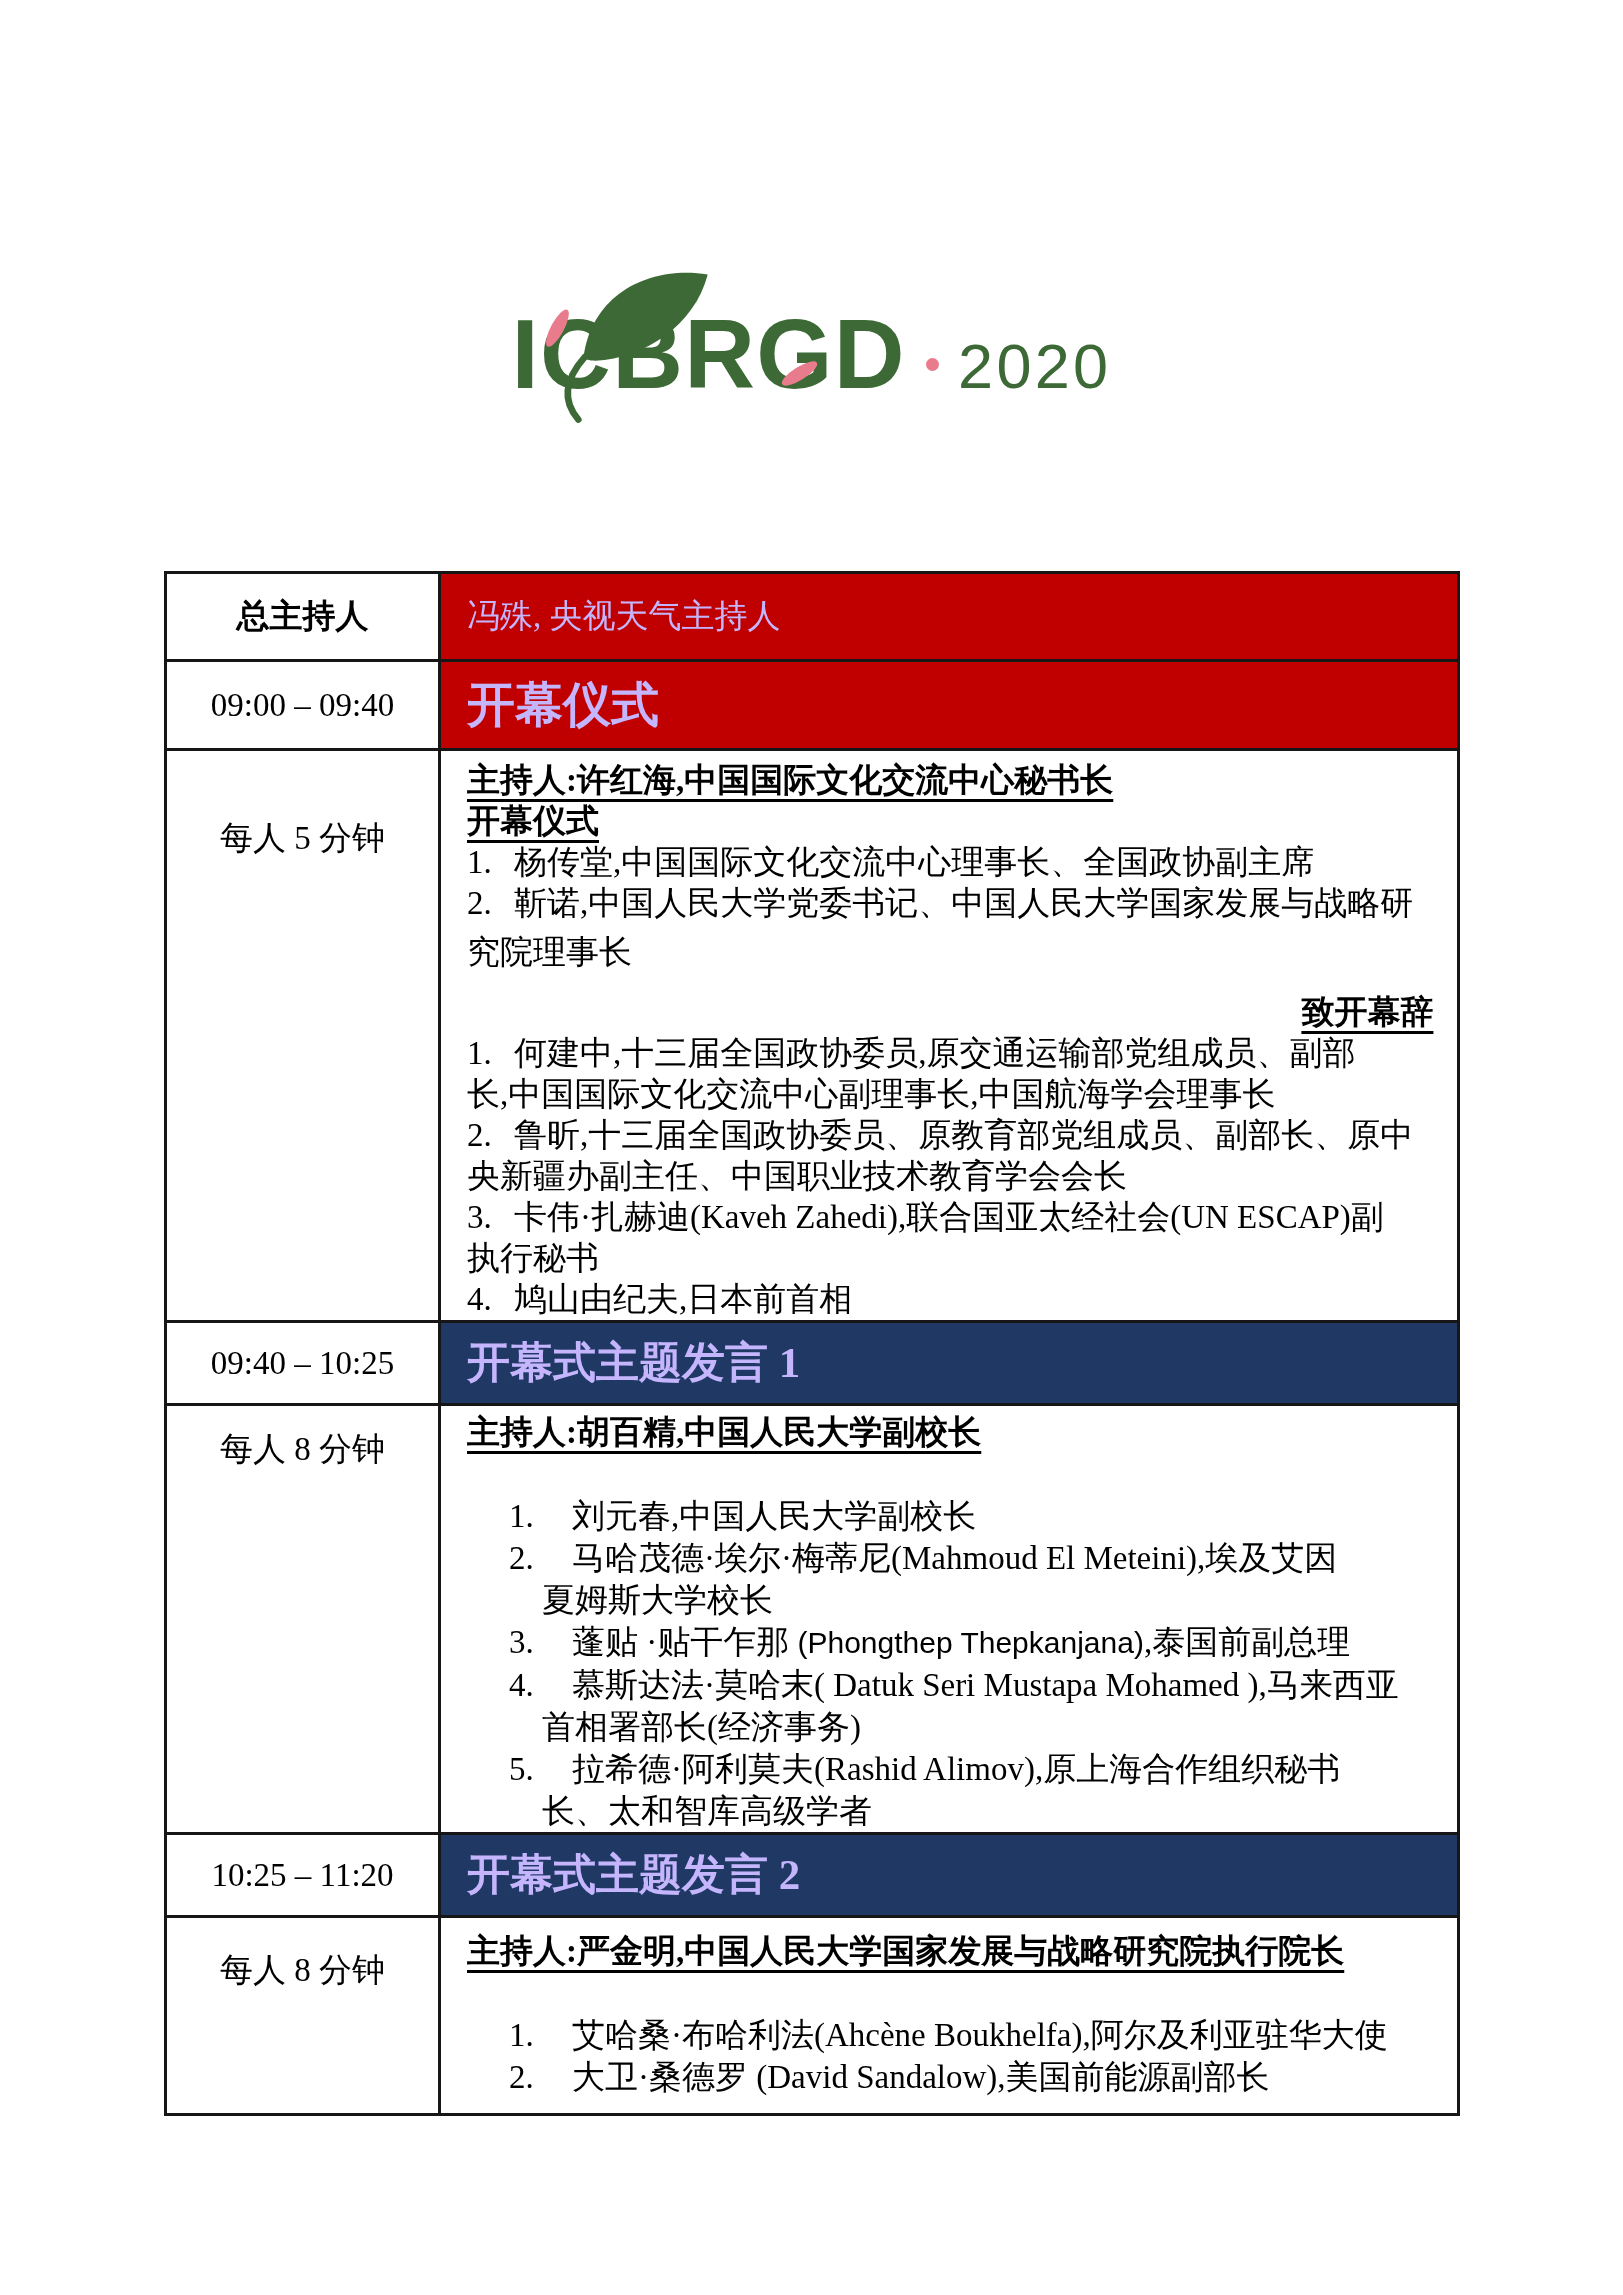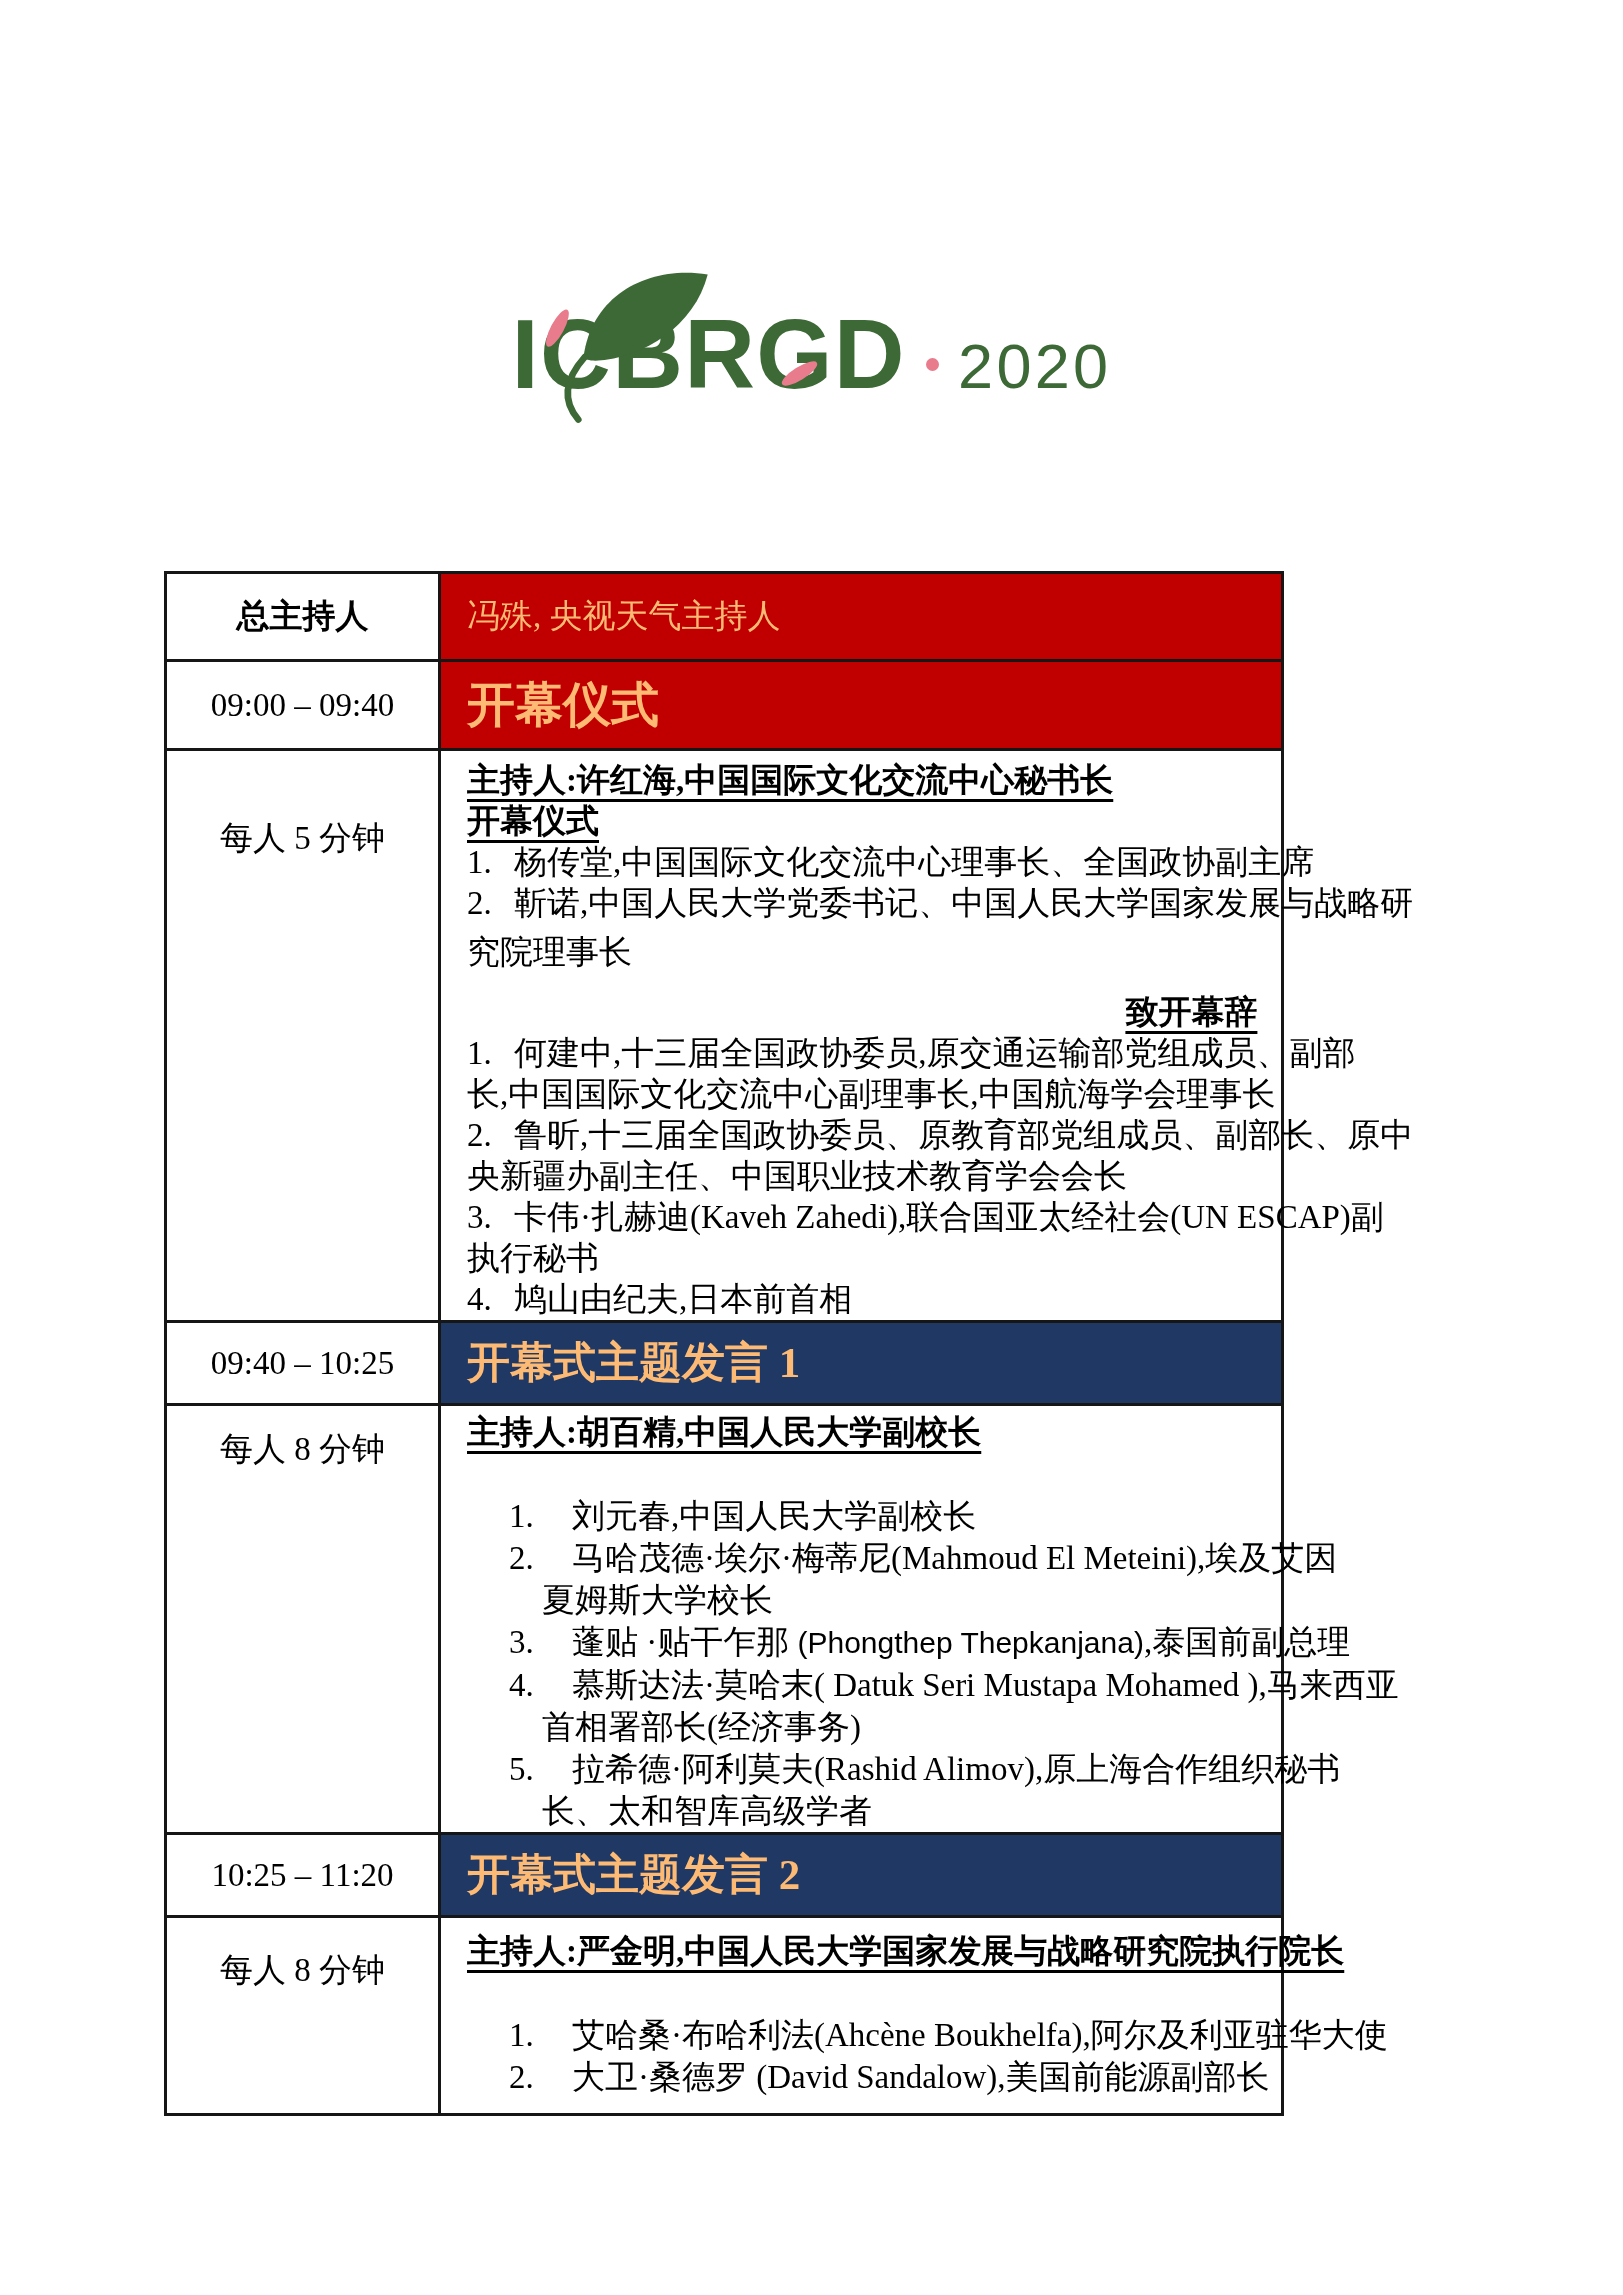--- a/index.html
+++ b/index.html
@@ -26,35 +26,35 @@
     font-weight:400;font-size:63px;letter-spacing:3.3px;color:var(--green,#3C6935);
   }
   .leaf-svg{position:absolute;left:18.3px;top:-47px;pointer-events:none;}
   .g-petal{
     position:absolute;left:267px;top:69px;width:41px;height:13px;
     background:var(--pink,#E87B8C);border-radius:50%;transform:rotate(-32deg);
   }
 
   
   table.agenda{
-    position:absolute;left:164px;top:571px;width:1120px;
+    position:absolute;left:164px;top:571px;width:1296px;
     border-collapse:collapse;table-layout:fixed;border:3.9px solid #161616;
   }
   col.c1{width:274px;}
   td{border:3.3px solid #161616;box-sizing:border-box;padding:0;vertical-align:middle;}
   td.col-left{text-align:center;font-size:33px;background:#fff;}
   td.col-left .b{font-weight:700;}
   .kind-content td.col-left{vertical-align:top;}
   .row-3 td.col-left{padding-top:65px;}
   .row-5 td.col-left{padding-top:21px;}
   .row-7 td.col-left{padding-top:30px;}
 
   td.bg-red{background:var(--red,#C00000);}
   td.bg-navy{background:var(--navy,#1F3864);}
-  .banner{color:#fdba74;padding-left:26px;}
+  .banner{color:#c4b5fd;padding-left:26px;}
   .banner.plain{font-size:33px;font-weight:400;}
   .banner.title-lg{font-size:48px;font-weight:700;}
   .banner.title-md{font-size:43px;font-weight:700;}
 
   .kind-content td.col-right{vertical-align:top;padding:9.2px 23.6px 0 26px;font-size:33px;}
   .row-5 td.col-right{padding-top:5.2px;}
   .row-7 td.col-right{padding-top:11.8px;}
 
   .blk{line-height:42px;white-space:nowrap;}
   .row-3 .blk{line-height:41px;}

